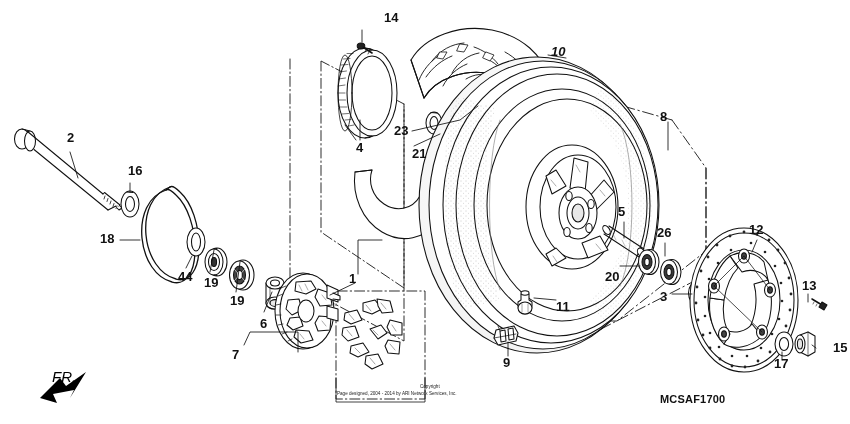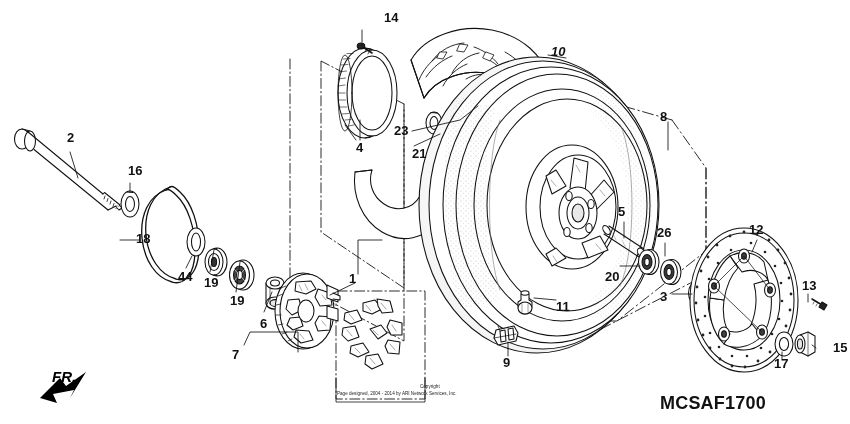--- a/index.html
+++ b/index.html
@@ -19,37 +19,37 @@
     font-size:13px;
     line-height:1;
     color:#111;
     white-space:nowrap;
     user-select:none;
   }
   .diagcode{
     position:absolute;
     font-family:"Liberation Sans", sans-serif;
     font-weight:bold;
-    font-size:18px;
+    font-size:11px;
     letter-spacing:.2px;
     color:#111;
     white-space:nowrap;
   }
   .copy{
     position:absolute;
     font-family:"Liberation Sans", sans-serif;
     font-size:4.6px;
     color:#222;
     white-space:nowrap;
     letter-spacing:0px;
   }
   .frlabel{
     position:absolute;
     font-family:"Liberation Sans", sans-serif;
-    font-weight:bold;
+    font-weight:normal;
     font-style:italic;
     font-size:15px;
     color:#000;
     white-space:nowrap;
   }
 </style>
 </head>
 <body>
 
 <div id="stage">
@@ -506,21 +506,21 @@
   <div class="callout" style="left:660px;top:110px;">8</div>
   <div class="callout" style="left:503px;top:356px;">9</div>
   <div class="callout" style="left:551px;top:45px;font-style:italic;">10</div>
   <div class="callout" style="left:556px;top:300px;text-align:right;">11</div>
   <div class="callout" style="left:749px;top:223px;">12</div>
   <div class="callout" style="left:802px;top:279px;">13</div>
   <div class="callout" style="left:356px;top:11px;margin-left:28px;">14</div>
   <div class="callout" style="left:820px;top:341px;margin-left:13px;">15</div>
   <div class="callout" style="left:112px;top:164px;margin-left:16px;">16</div>
   <div class="callout" style="left:774px;top:357px;">17</div>
-  <div class="callout" style="left:100px;top:232px;margin-left:36px;">18</div>
+  <div class="callout" style="left:100px;top:232px;">18</div>
   <div class="callout" style="left:204px;top:276px;">19</div>
   <div class="callout" style="left:230px;top:294px;">19</div>
   <div class="callout" style="left:605px;top:258px;margin-top:12px;">20</div>
   <div class="callout" style="left:412px;top:147px;">21</div>
   <div class="callout" style="left:657px;top:226px;">26</div>
   <div class="callout" style="left:394px;top:124px;">23</div>
   <div class="callout" style="left:178px;top:270px;">44</div>
 
   <div class="frlabel" style="left:52px;top:368px;">FR.</div>
 

